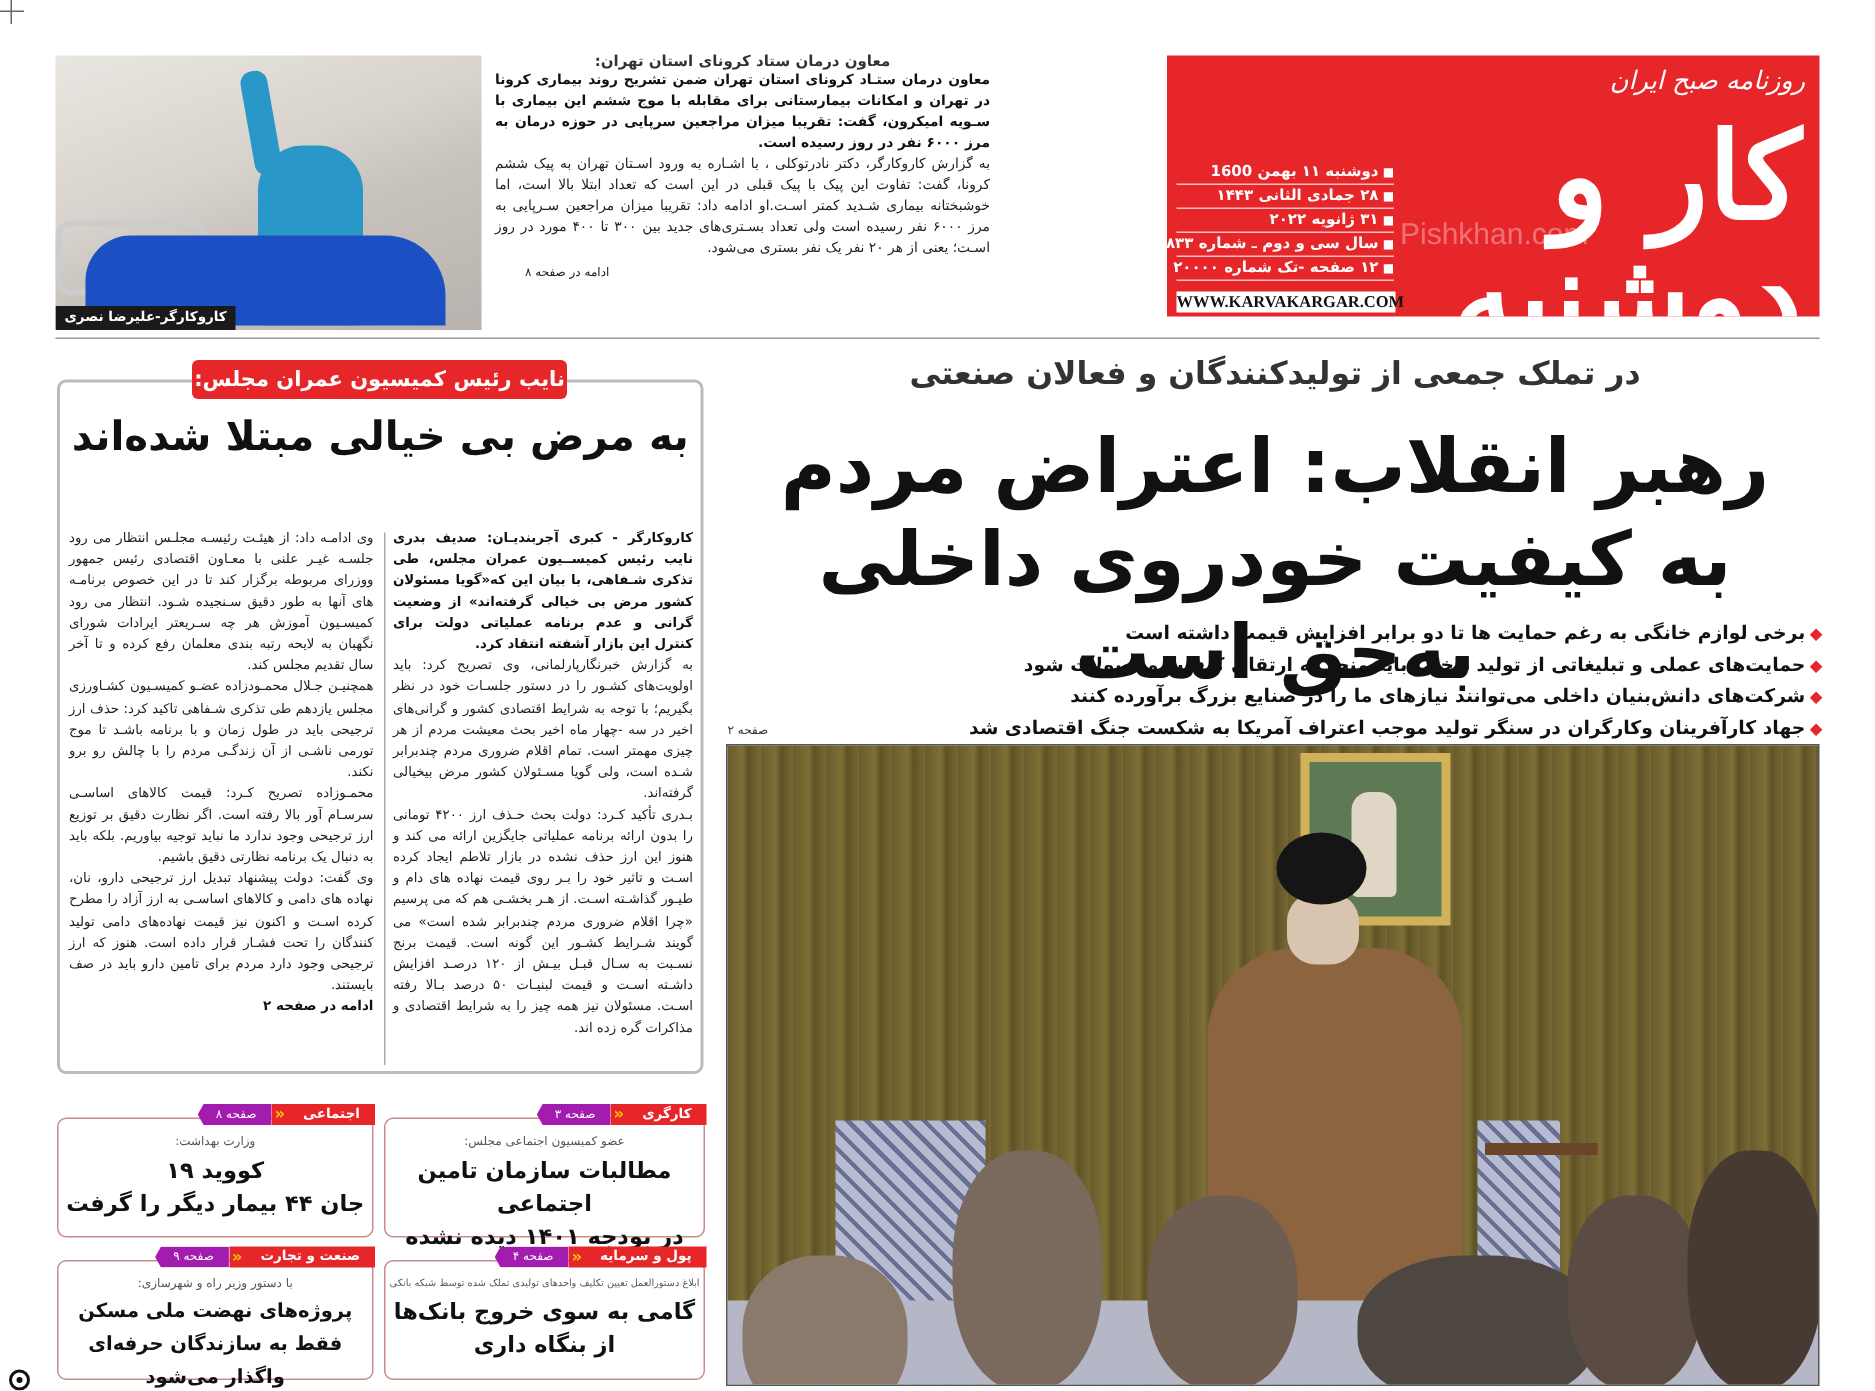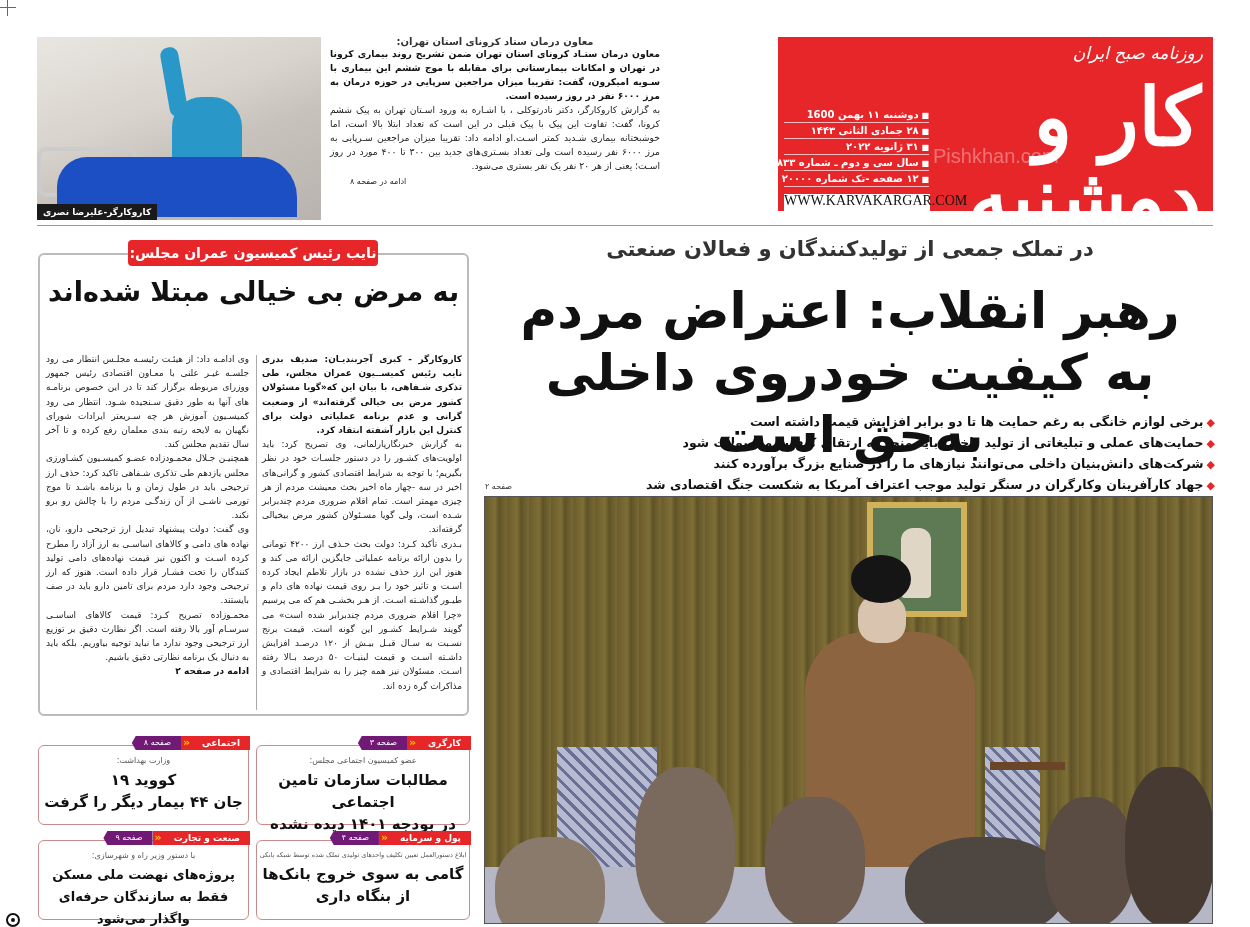--- a/index.html
+++ b/index.html
@@ -14,21 +14,21 @@
   .reg-mark:after { content: ""; position: absolute; left: 3px; top: 3px; width: 4px; height: 4px; background: #111; border-radius: 50%; }
 
   
   .masthead { position: absolute; left: 778px; top: 37px; width: 435px; height: 174px; background: #e7262a; overflow: hidden; }
   .masthead .tagline { position: absolute; right: 10px; top: 6px; color: #fff; font-family: "DejaVu Serif", serif; font-style: italic; font-size: 17px; }
   .masthead .logo { position: absolute; right: 12px; top: 40px; color: #fff; font-family: "DejaVu Serif", serif; font-weight: bold; font-size: 80px; line-height: 1; letter-spacing: -2px; }
   .masthead .watermark { position: absolute; left: 155px; top: 108px; color: rgba(255,255,255,0.35); font-family: "Liberation Sans", sans-serif; font-size: 20px; direction: ltr; }
   .masthead .info { position: absolute; left: 6px; top: 70px; width: 145px; }
   .masthead .info-row { color: #fff; font-size: 10px; font-weight: bold; padding: 2px 0; border-bottom: 1px solid rgba(255,255,255,0.7); white-space: nowrap; }
   .masthead .info-row:before { content: "■ "; font-size: 8px; }
-  .masthead .site { position: absolute; left: 6px; top: 157px; width: 146px; height: 30px; background: #fff; color: #111; font-family: "Liberation Serif", serif; font-size: 14px; font-weight: normal; text-align: center; line-height: 14px; direction: ltr; }
+  .masthead .site { position: absolute; left: 6px; top: 157px; width: 146px; height: 14px; background: #fff; color: #111; font-family: "Liberation Serif", serif; font-size: 11px; font-weight: bold; text-align: center; line-height: 14px; direction: ltr; }
 
   
   .top-story { position: absolute; left: 330px; top: 36px; width: 330px; height: 180px; }
   .kicker-sm { text-align: center; font-size: 10px; color: #333; font-weight: bold; }
   .top-story h2 { text-align: center; font-size: 21px; font-weight: bold; margin: 4px 0 6px; }
   .top-story .lead { font-size: 9.2px; font-weight: bold; line-height: 14px; text-align: justify; }
   .top-story .body { font-size: 9.2px; line-height: 14px; text-align: justify; color: #222; }
   .top-story .cont { font-size: 8px; color: #222; margin-top: 4px; text-align: left; padding-left: 20px; direction: rtl; }
 
   .photo-top { position: absolute; left: 37px; top: 37px; width: 284px; height: 183px; background: linear-gradient(160deg,#e9e6e1 0%,#d8d3cc 40%,#c7c2bb 60%,#b8b3ae 100%); overflow: hidden; }
@@ -70,21 +70,21 @@
   .col-r { left: 262px; top: 352px; width: 200px; }
   .col-l { left: 46px; top: 352px; width: 203px; }
   .col-divider { position: absolute; left: 256px; top: 355px; width: 1px; height: 355px; background: #aaa; }
   .cont-link { font-weight: bold; font-size: 9px; color: #111; }
 
   
   .card { position: absolute; border: 1.5px solid #c98b8b; border-radius: 6px; background: #fff; }
   .card .badge { position: absolute; top: -10px; right: -2px; height: 14px; display: flex; direction: rtl; }
   .card .badge .sec { background: #e7262a; color: #fff; font-size: 9px; font-weight: bold; padding: 0 10px; line-height: 14px; }
   .card .badge .chev { color: #f4c400; font-size: 11px; font-weight: bold; line-height: 14px; background: #e7262a; padding: 0 2px; }
-  .card .badge .pg { background: #701a75; color: #fff; font-size: 8px; line-height: 14px; padding: 0 10px 0 12px; clip-path: polygon(0 50%, 8% 0, 100% 0, 100% 100%, 8% 100%); }
+  .card .badge .pg { background: #a21caf; color: #fff; font-size: 8px; line-height: 14px; padding: 0 10px 0 12px; clip-path: polygon(0 50%, 8% 0, 100% 0, 100% 100%, 8% 100%); }
   .card .sub { text-align: center; font-size: 8px; color: #555; margin-top: 10px; }
   .card .title { text-align: center; font-size: 15px; font-weight: bold; line-height: 22px; margin-top: 4px; }
 </style>
 </head>
 <body>
 
 <div class="crosshair"></div>
 <div class="reg-mark"></div>
 
 <div class="masthead">
@@ -157,22 +157,22 @@
 </div>
 <div class="col col-r">
   <p><b>کاروکارگر - کبری آجربندیـان: صدیف بدری نایب رئیس کمیســیون عمران مجلس، طی تذکری شـفاهی، با بیان این که«گویا مسئولان کشور مرض بی خیالی گرفته‌اند» از وضعیت گرانی و عدم برنامه عملیاتی دولت برای کنترل این بازار آشفته انتقاد کرد.</b></p>
   <p>به گزارش خبرنگارپارلمانی، وی تصریح کرد: باید اولویت‌های کشـور را در دستور جلسـات خود در نظر بگیریم؛ با توجه به شرایط اقتصادی کشور و گرانی‌های اخیر در سه -چهار ماه اخیر بحث معیشت مردم از هر چیزی مهمتر است. تمام اقلام ضروری مردم چندبرابر شـده است، ولی گویا مسـئولان کشور مرض بیخیالی گرفته‌اند.</p>
   <p>بـدری تأکید کـرد: دولت بحث حـذف ارز ۴۲۰۰ تومانی را بدون ارائه برنامه عملیاتی جایگزین ارائه می کند و هنوز این ارز حذف نشده در بازار تلاطم ایجاد کرده اسـت و تاثیر خود را بـر روی قیمت نهاده های دام و طیـور گذاشـته اسـت. از هـر بخشـی هم که می پرسیم «چرا اقلام ضروری مردم چندبرابر شده است» می گویند شـرایط کشـور این گونه است. قیمت برنج نسـبت به سـال قبـل بیـش از ۱۲۰ درصـد افزایش داشـته اسـت و قیمت لبنیـات ۵۰ درصد بـالا رفته اسـت. مسئولان نیز همه چیز را به شرایط اقتصادی و مذاکرات گره زده اند.</p>
 </div>
 <div class="col-divider"></div>
 <div class="col col-l">
   <p>وی ادامـه داد: از هیئـت رئیسـه مجلـس انتظار می رود جلسـه غیـر علنی با معـاون اقتصادی رئیس جمهور ووزرای مربوطه برگزار کند تا در این خصوص برنامـه های آنها به طور دقیق سـنجیده شـود. انتظار می رود کمیسـیون آموزش هر چه سـریعتر ایرادات شورای نگهبان به لایحه رتبه بندی معلمان رفع کرده و تا آخر سال تقدیم مجلس کند.</p>
   <p>همچنیـن جـلال محمـودزاده عضـو کمیسـیون کشـاورزی مجلس یازدهم طی تذکری شـفاهی تاکید کرد: حذف ارز ترجیحی باید در طول زمان و با برنامه باشـد تا موج تورمی ناشـی از آن زندگـی مردم را با چالش رو برو نکند.</p>
+  <p>محمـوزاده تصریح کـرد: قیمت کالاهای اساسـی سرسـام آور بالا رفته است. اگر نظارت دقیق بر توزیع ارز ترجیحی وجود ندارد ما نباید توجیه بیاوریم. بلکه باید به دنبال یک برنامه نظارتی دقیق باشیم.</p>
   <p>وی گفت: دولت پیشنهاد تبدیل ارز ترجیحی دارو، نان، نهاده های دامی و کالاهای اساسـی به ارز آزاد را مطرح کرده اسـت و اکنون نیز قیمت نهاده‌های دامی تولید کنندگان را تحت فشـار قرار داده است. هنوز که ارز ترجیحی وجود دارد مردم برای تامین دارو باید در صف بایستند.</p>
-  <p>محمـوزاده تصریح کـرد: قیمت کالاهای اساسـی سرسـام آور بالا رفته است. اگر نظارت دقیق بر توزیع ارز ترجیحی وجود ندارد ما نباید توجیه بیاوریم. بلکه باید به دنبال یک برنامه نظارتی دقیق باشیم.</p>
   <p class="cont-link">ادامه در صفحه ۲</p>
 </div>
 
 <div class="card" style="left:256px;top:745px;width:214px;height:80px;">
   <div class="badge">
     <span class="sec">کارگری</span>
     <span class="chev">«</span>
     <span class="pg">صفحه ۳</span>
   </div>
   <div class="sub">عضو کمیسیون اجتماعی مجلس:</div>

